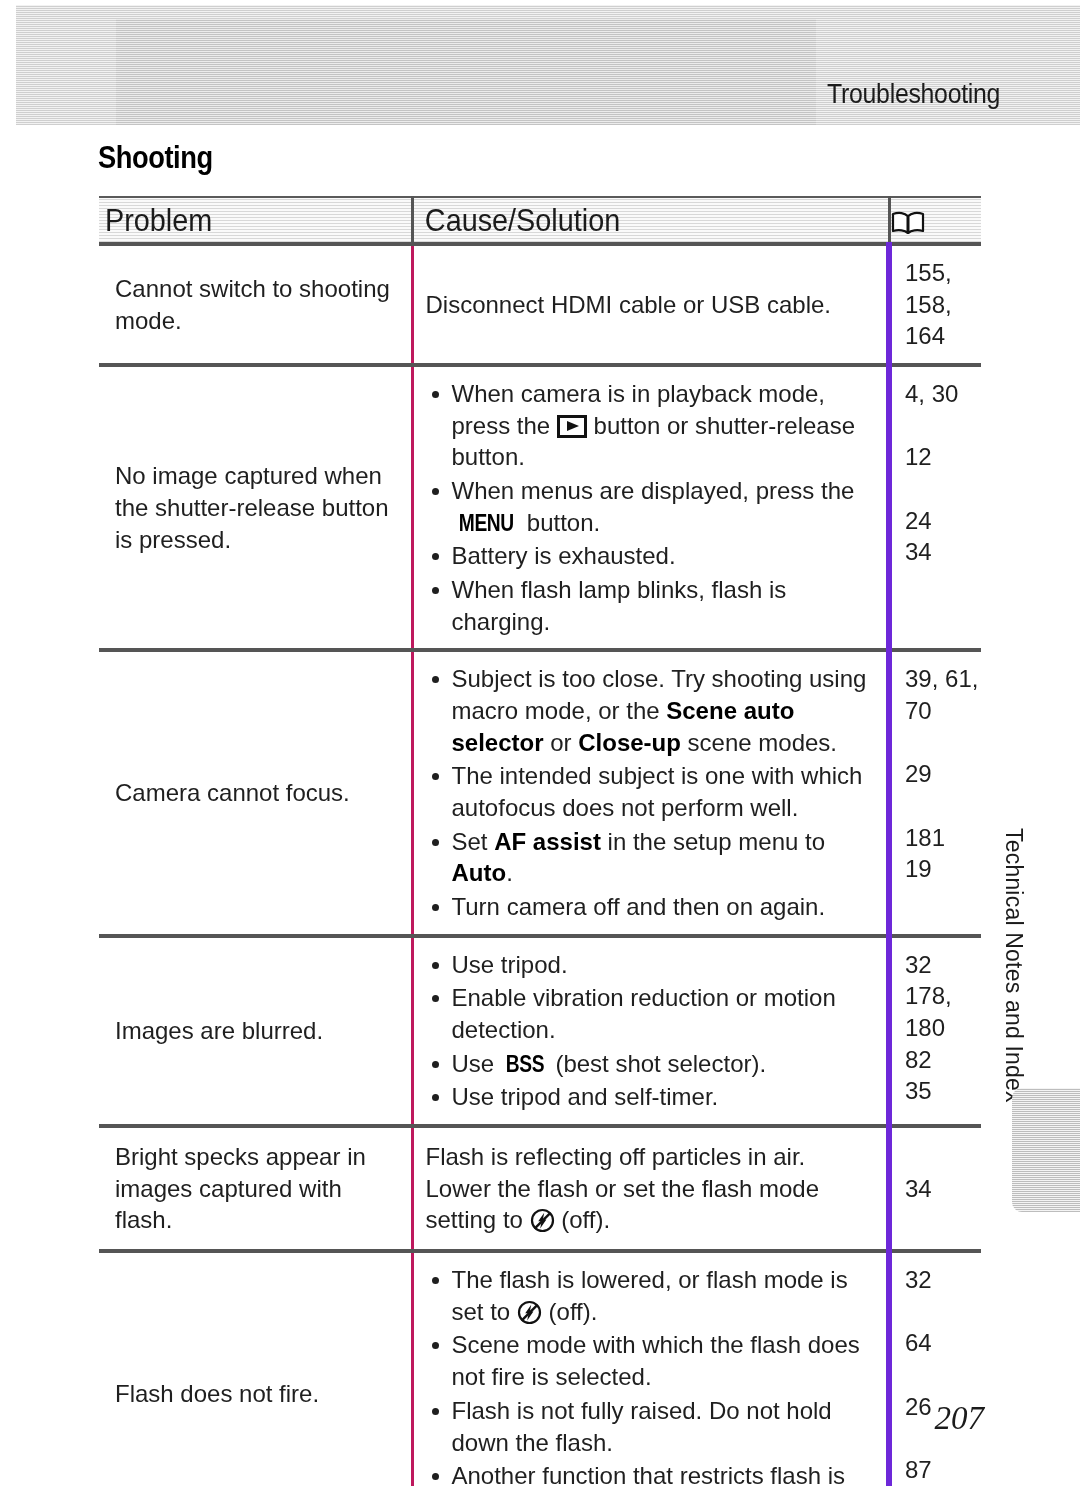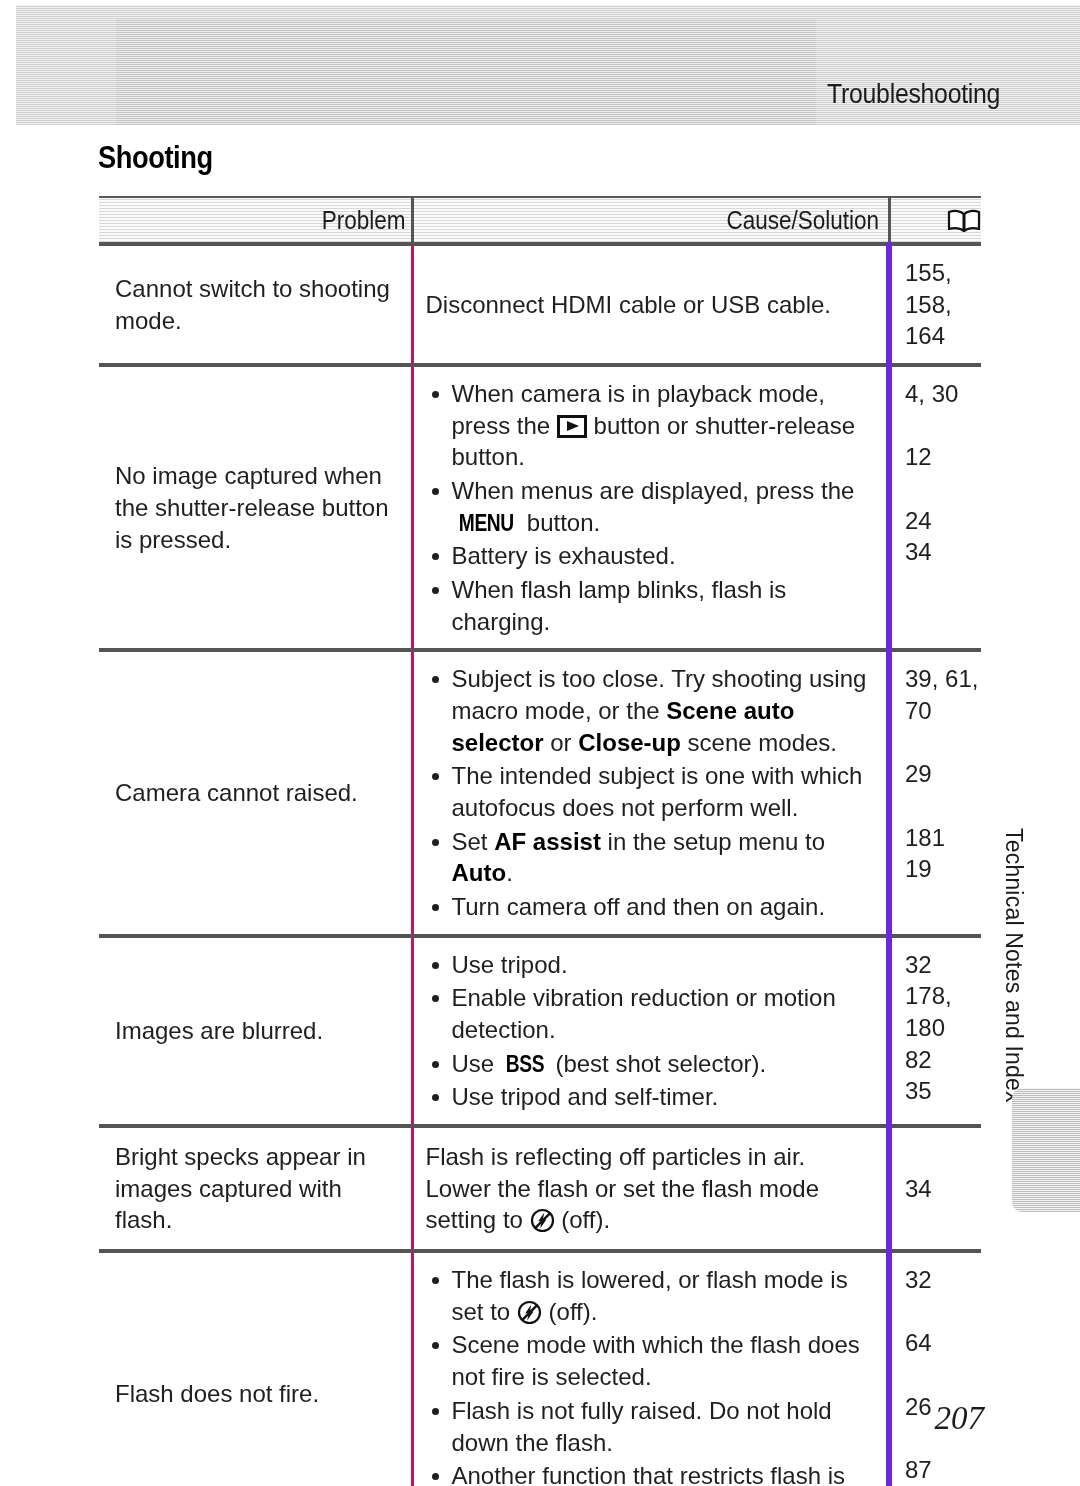--- a/index.html
+++ b/index.html
@@ -77,22 +77,22 @@
     vertical-align: middle;
     padding: 0;
     font-weight: normal;
   }
 
   
   .hdr-row th {
     height: 44px;
     background:
       repeating-linear-gradient(0deg, #d8d8d8 0px, #d8d8d8 1px, #fafafa 1px, #fafafa 3px);
-    text-align: right;
-    font-size: 25px;
+    text-align: left;
+    font-size: 32px;
     color: #1b1b1b;
     border-top: 2px solid #5a5a5a;
     border-bottom: 4px solid #555;
     transform: scaleX(1);
   }
   .hdr-row th.sep { border-left: 3px solid #555; }
   .hdr-label { display: inline-block; transform: scaleX(0.9); }
 
   
   .tbl tbody tr { }
@@ -295,21 +295,21 @@
           <span class="refgap">&nbsp;</span>
           <span class="rline">12</span>
           <span class="refgap">&nbsp;</span>
           <span class="rline">24</span>
           <span class="rline">34</span>
         </span>
       </td>
     </tr>
 
     <tr>
-      <td class="col-problem">Camera cannot raised.</td>
+      <td class="col-problem">Camera cannot focus.</td>
       <td class="col-cause">
         <ul class="blist">
           <li><span>Subject is too close. Try shooting using macro mode, or the </span><b>Scene auto selector</b><span> or </span><b>Close-up</b><span> scene modes.</span></li>
           <li>The intended subject is one with which autofocus does not perform well.</li>
           <li><span>Set </span><b>AF assist</b><span> in the setup menu to </span><b>Auto</b><span>.</span></li>
           <li>Turn camera off and then on again.</li>
         </ul>
       </td>
       <td class="col-ref">
         <span class="refstack">

